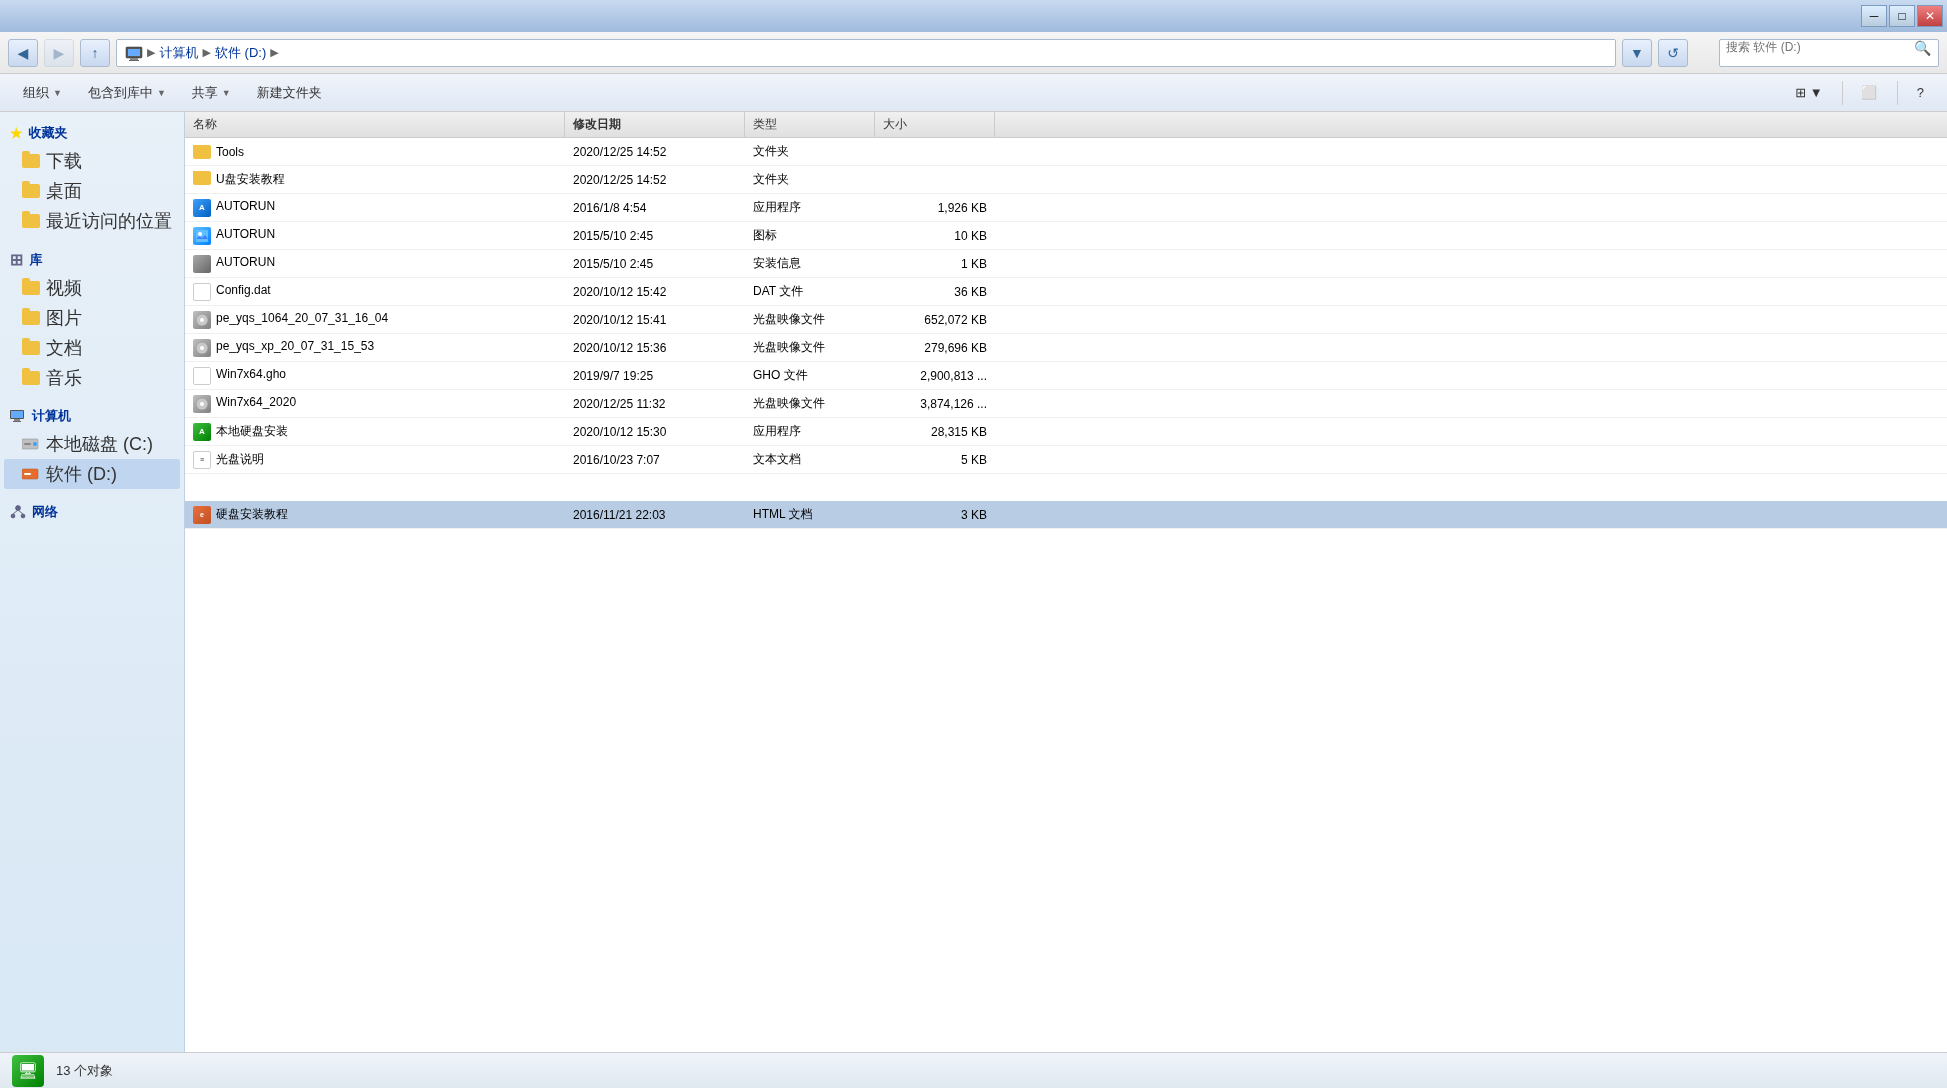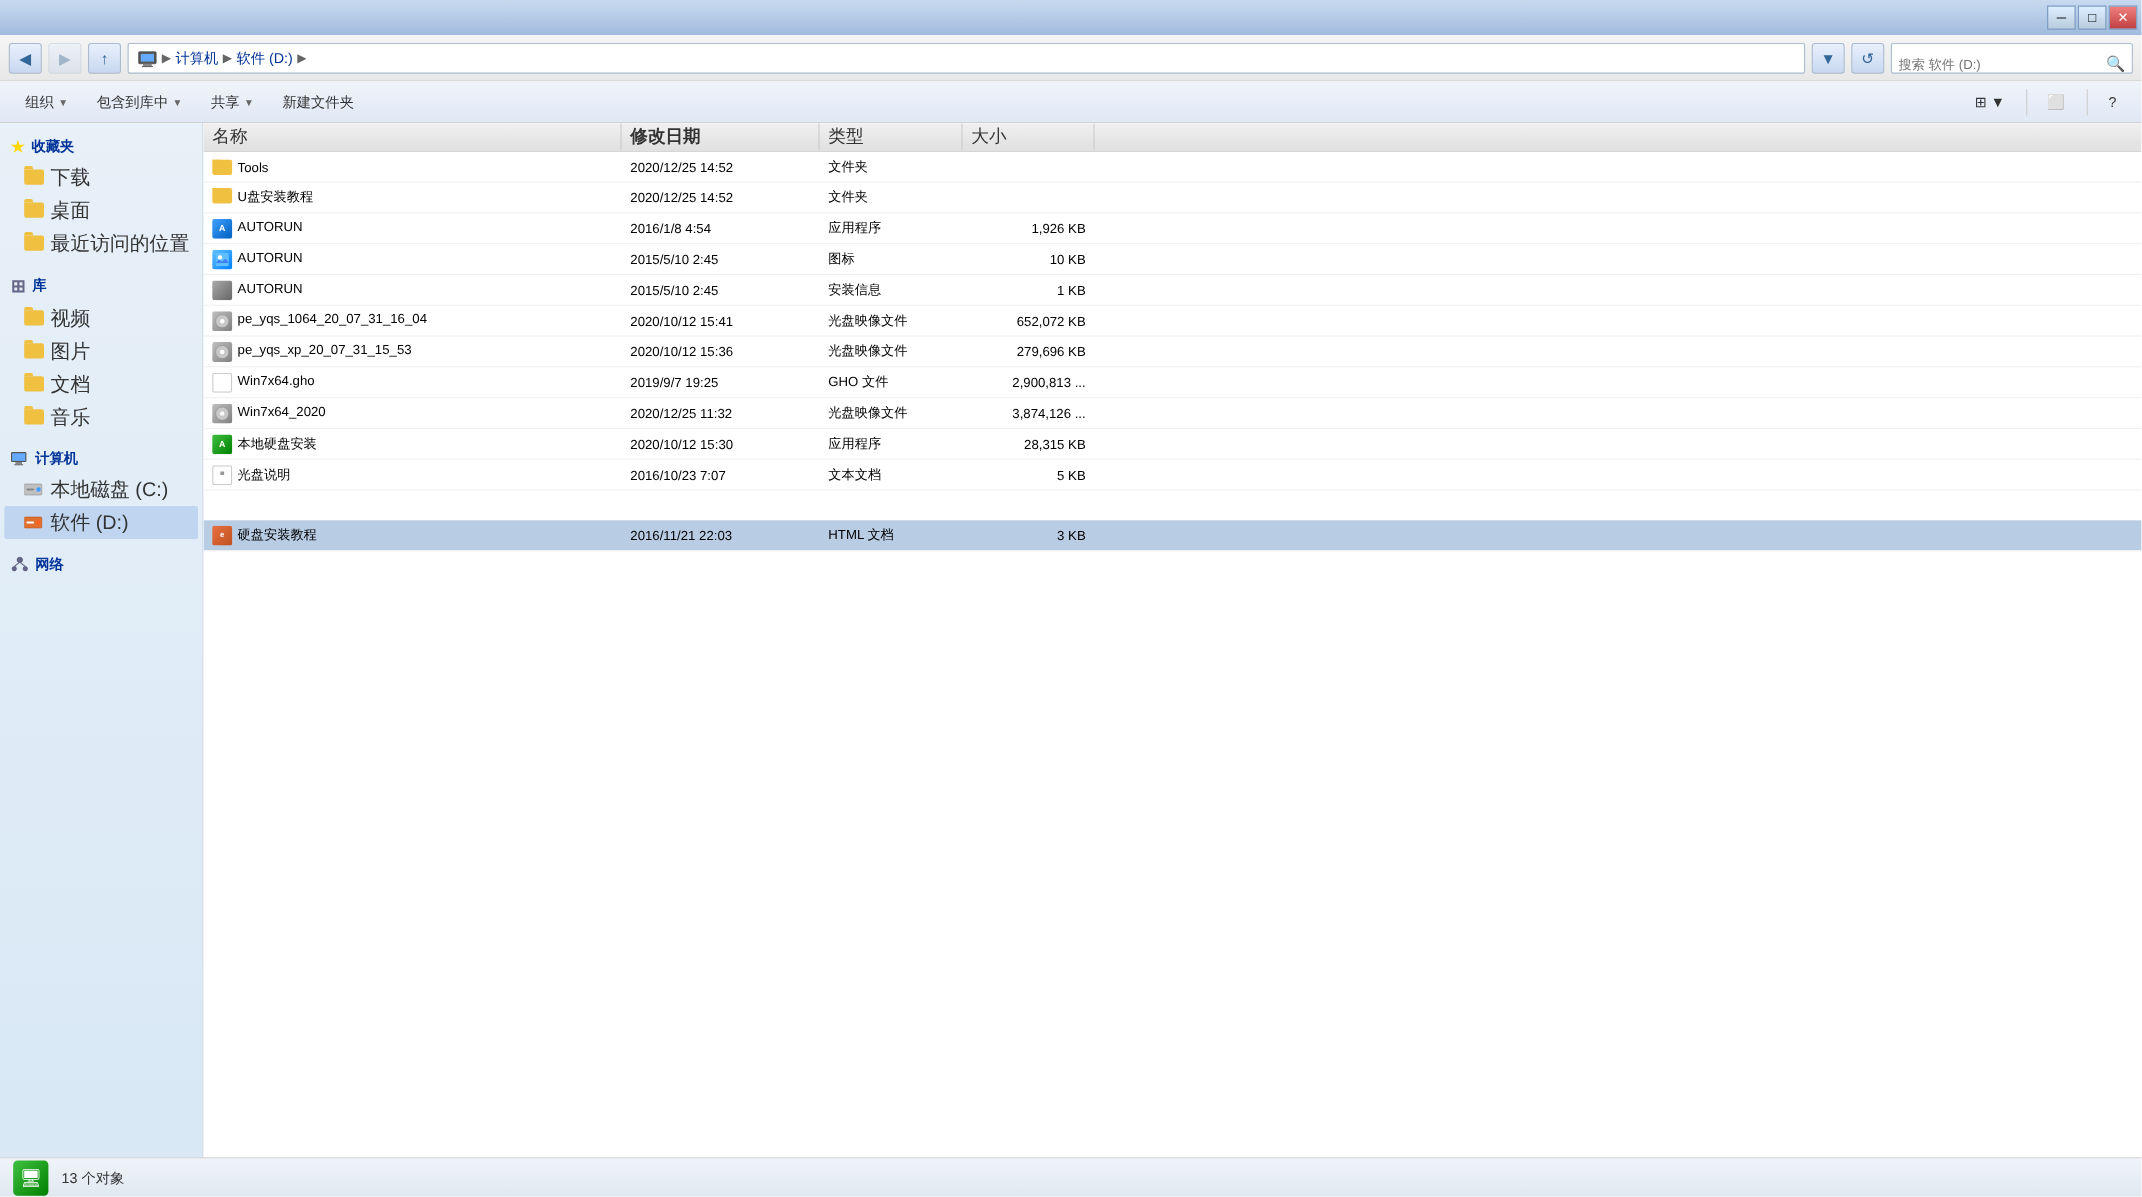--- a/index.html
+++ b/index.html
@@ -87,23 +87,24 @@
       color: #003399;
       font-size: 13px;
       cursor: pointer;
     }
     .search-box {
       width: 220px;
       height: 28px;
       border: 1px solid #aabbd0;
       border-radius: 2px;
       display: flex;
-      align-items: flex-end;
+      align-items: flex-start;
       background: white;
       padding: 0 6px;
+      margin-left: 25px;
     }
     .search-input {
       border: none;
       outline: none;
       flex: 1;
       font-size: 12px;
       color: #999;
       background: transparent;
     }
     .search-icon-btn {
@@ -224,21 +225,21 @@
       align-items: center;
       background: linear-gradient(to bottom, #f0f0f0, #e0e0e0);
       border-bottom: 1px solid #ccc;
       height: 26px;
       position: sticky;
       top: 0;
       z-index: 10;
     }
     .col-header {
       padding: 0 8px;
-      font-size: 16px;
+      font-size: 12px;
       color: #333;
       border-right: 1px solid #ccc;
       height: 100%;
       display: flex;
       align-items: center;
       cursor: pointer;
       user-select: none;
     }
     .col-name { width: 380px; }
     .col-date { width: 180px; font-weight: bold; }
@@ -593,20 +594,29 @@
       <div class="file-cell file-name-cell">
         <span class="icon-info"></span>
         <span>AUTORUN</span>
       </div>
       <div class="file-cell file-date-cell">2015/5/10 2:45</div>
       <div class="file-cell file-type-cell">安装信息</div>
       <div class="file-cell file-size-cell">1 KB</div>
     </div>
         <div class="file-row">
       <div class="file-cell file-name-cell">
+        <span class="icon-dat"></span>
+        <span>Config.dat</span>
+      </div>
+      <div class="file-cell file-date-cell">2020/10/12 15:42</div>
+      <div class="file-cell file-type-cell">DAT 文件</div>
+      <div class="file-cell file-size-cell">36 KB</div>
+    </div>
+        <div class="file-row">
+      <div class="file-cell file-name-cell">
         <span class="icon-iso">
       <svg width="14" height="14" viewBox="0 0 14 14">
                 <circle cx="7" cy="7" r="6" fill="#c8c8c8" stroke="#888" stroke-width="0.5"></circle>
                 <circle cx="7" cy="7" r="2" fill="#fff"></circle>
               </svg>
     </span>
         <span>pe_yqs_1064_20_07_31_16_04</span>
       </div>
       <div class="file-cell file-date-cell">2020/10/12 15:41</div>
       <div class="file-cell file-type-cell">光盘映像文件</div>

